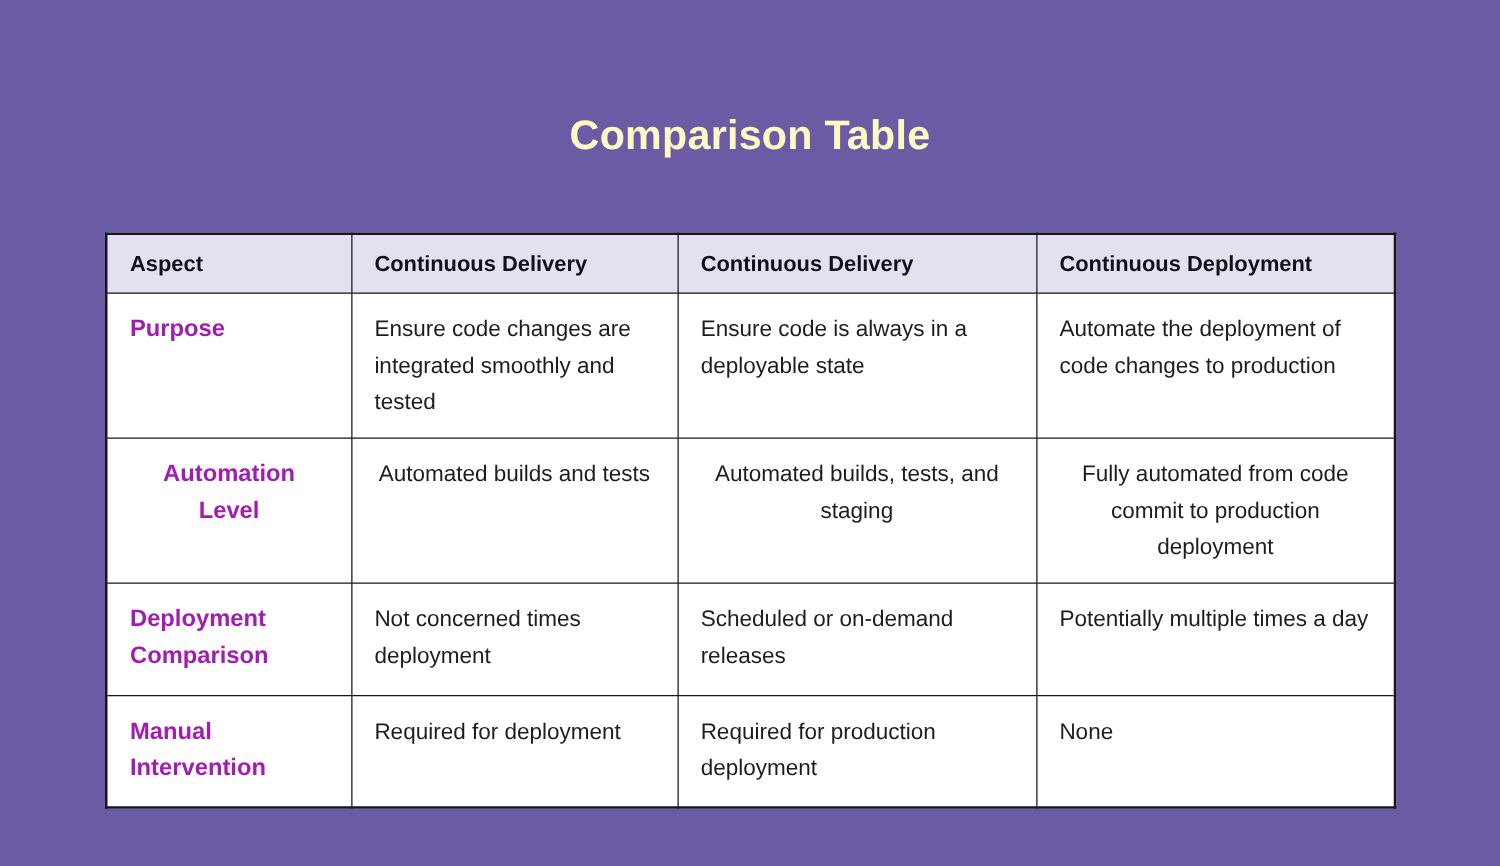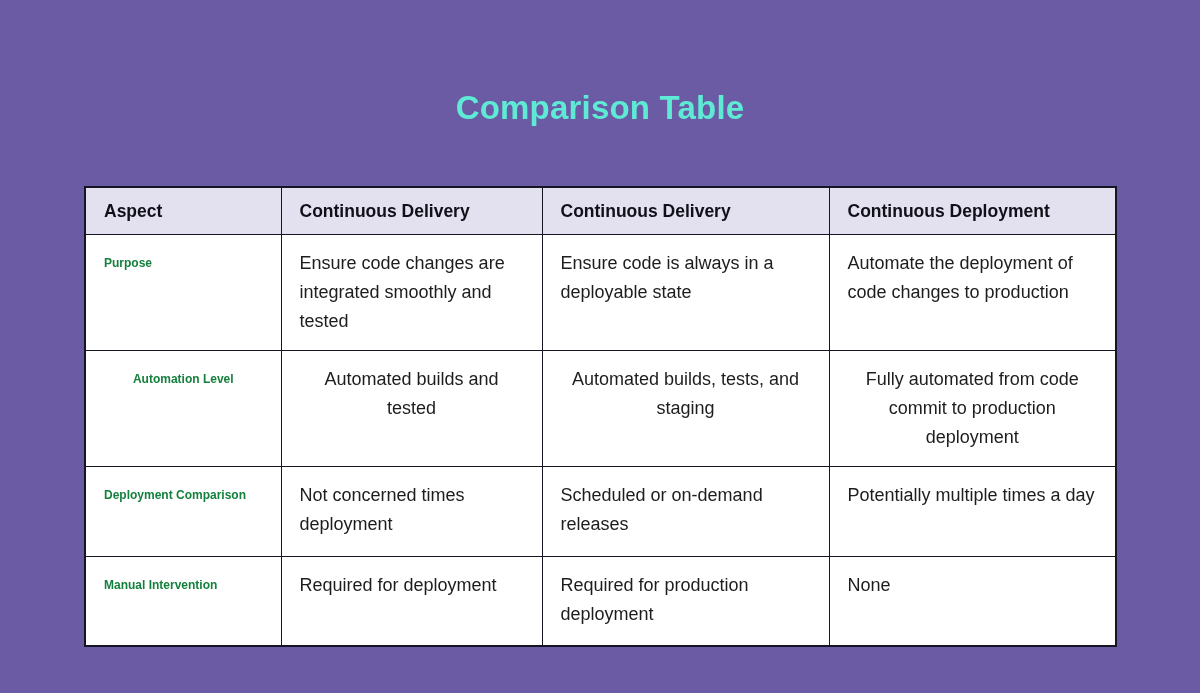--- a/index.html
+++ b/index.html
@@ -22,21 +22,21 @@
     position: relative;
     background: #6B5AA4;
   }
 
   .page-title {
     position: absolute;
     top: 86px;
     left: 0;
     width: 1200px;
     text-align: center;
-    color: #5eead4;
+    color: #fef9c3;
     font-size: 33px;
     font-weight: bold;
     letter-spacing: 0.2px;
     line-height: 44px;
   }
 
   .table-wrap {
     position: absolute;
     left: 84px;
     top: 186px;
@@ -78,22 +78,22 @@
   table.comparison tbody td {
     background: #FFFFFF;
     color: #1D1D1F;
     font-size: 18px;
     font-weight: normal;
     line-height: 29px;
   }
 
   table.comparison tbody td.aspect-cell {
     font-weight: bold;
-    color: #15803d;
-    font-size: 12px;
+    color: #a21caf;
+    font-size: 19px;
   }
 
   tr.r-purpose td      { height: 99px; }
   tr.r-automation td   { height: 108px; text-align: center; }
   tr.r-frequency td    { height: 90px; }
   tr.r-manual td       { height: 89px; }
 </style>
 </head>
 <body>
 
@@ -123,21 +123,21 @@
 
         <tr class="r-purpose">
           <td class="aspect-cell">Purpose</td>
           <td>Ensure code changes are integrated smoothly and tested</td>
           <td>Ensure code is always in a deployable state</td>
           <td>Automate the deployment of code changes to production</td>
         </tr>
 
         <tr class="r-automation">
           <td class="aspect-cell">Automation Level</td>
-          <td>Automated builds and tested</td>
+          <td>Automated builds and tests</td>
           <td>Automated builds, tests, and staging</td>
           <td>Fully automated from code commit to production deployment</td>
         </tr>
 
         <tr class="r-frequency">
           <td class="aspect-cell">Deployment Comparison</td>
           <td>Not concerned times deployment</td>
           <td>Scheduled or on-demand releases</td>
           <td>Potentially multiple times a day</td>
         </tr>

